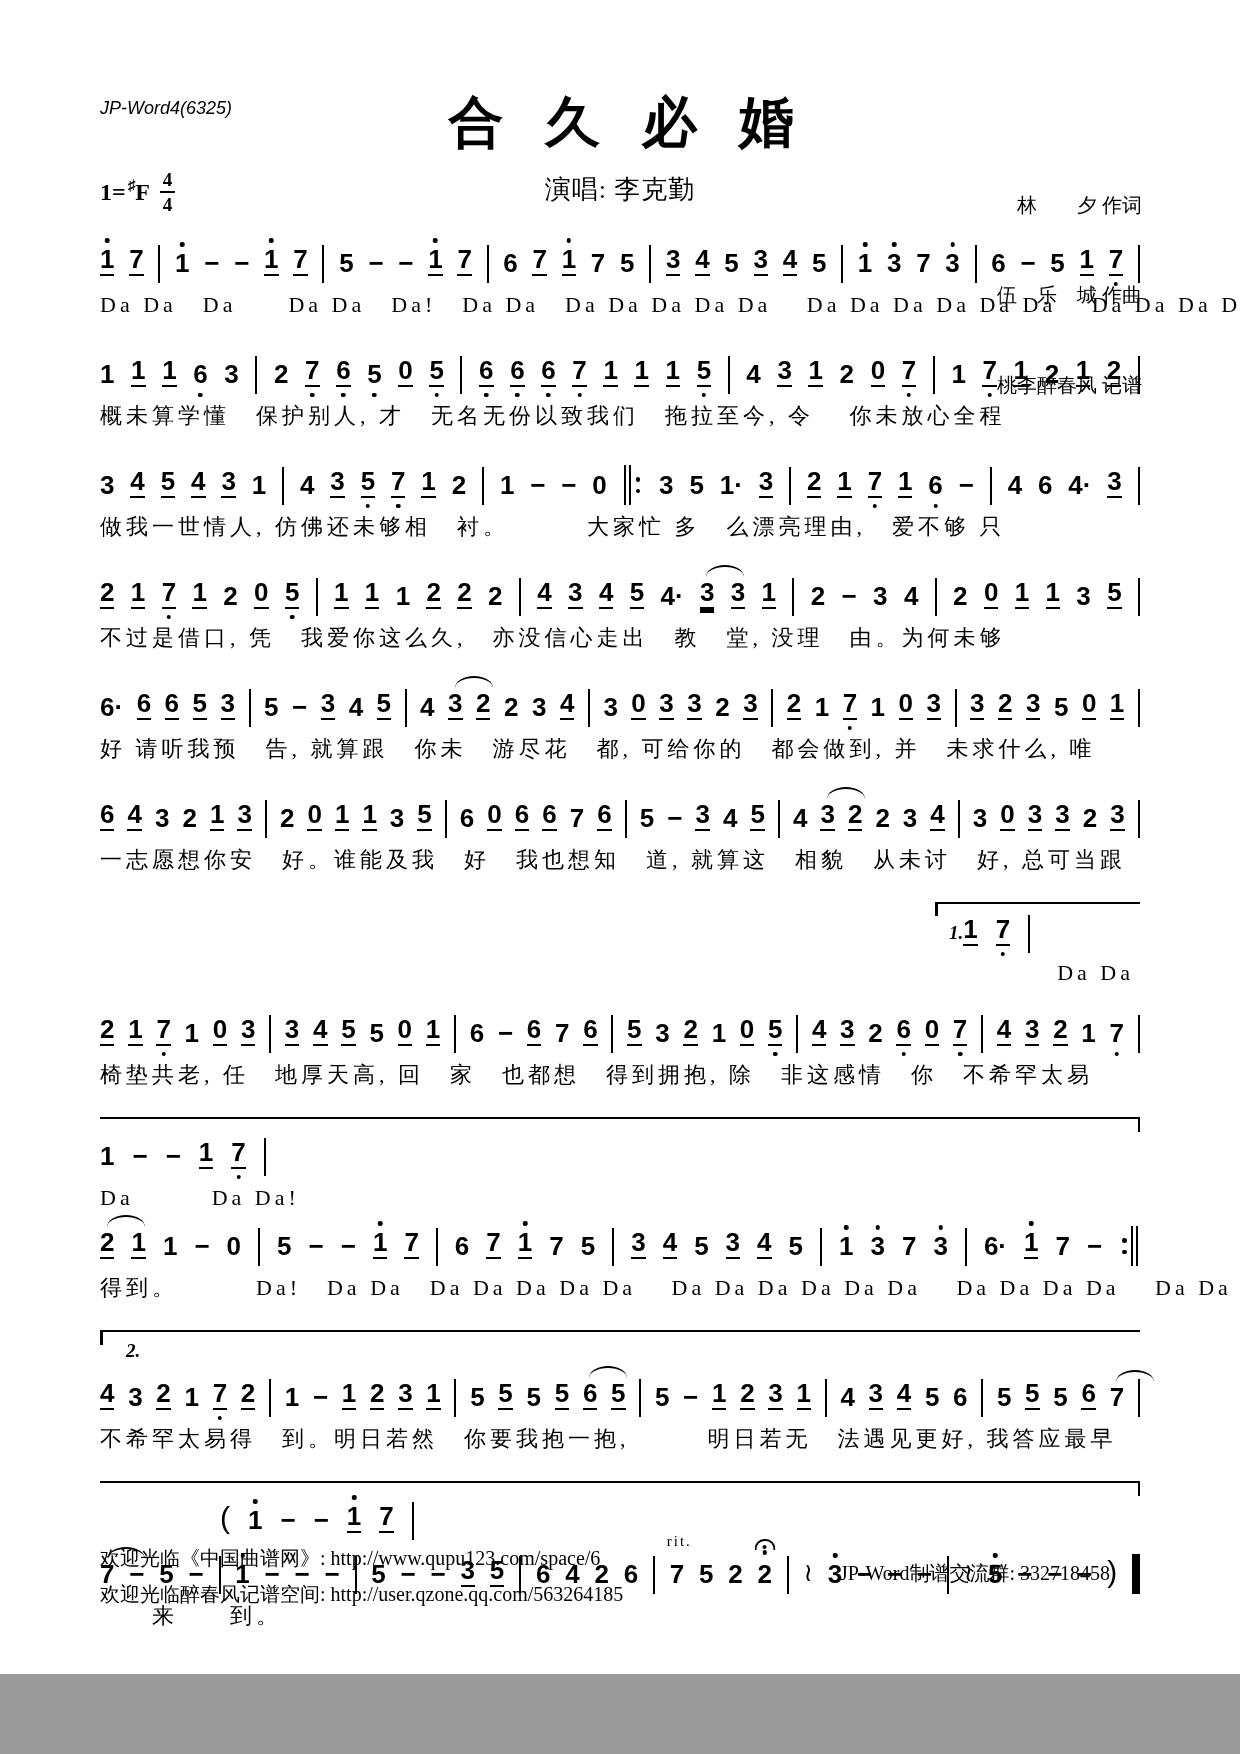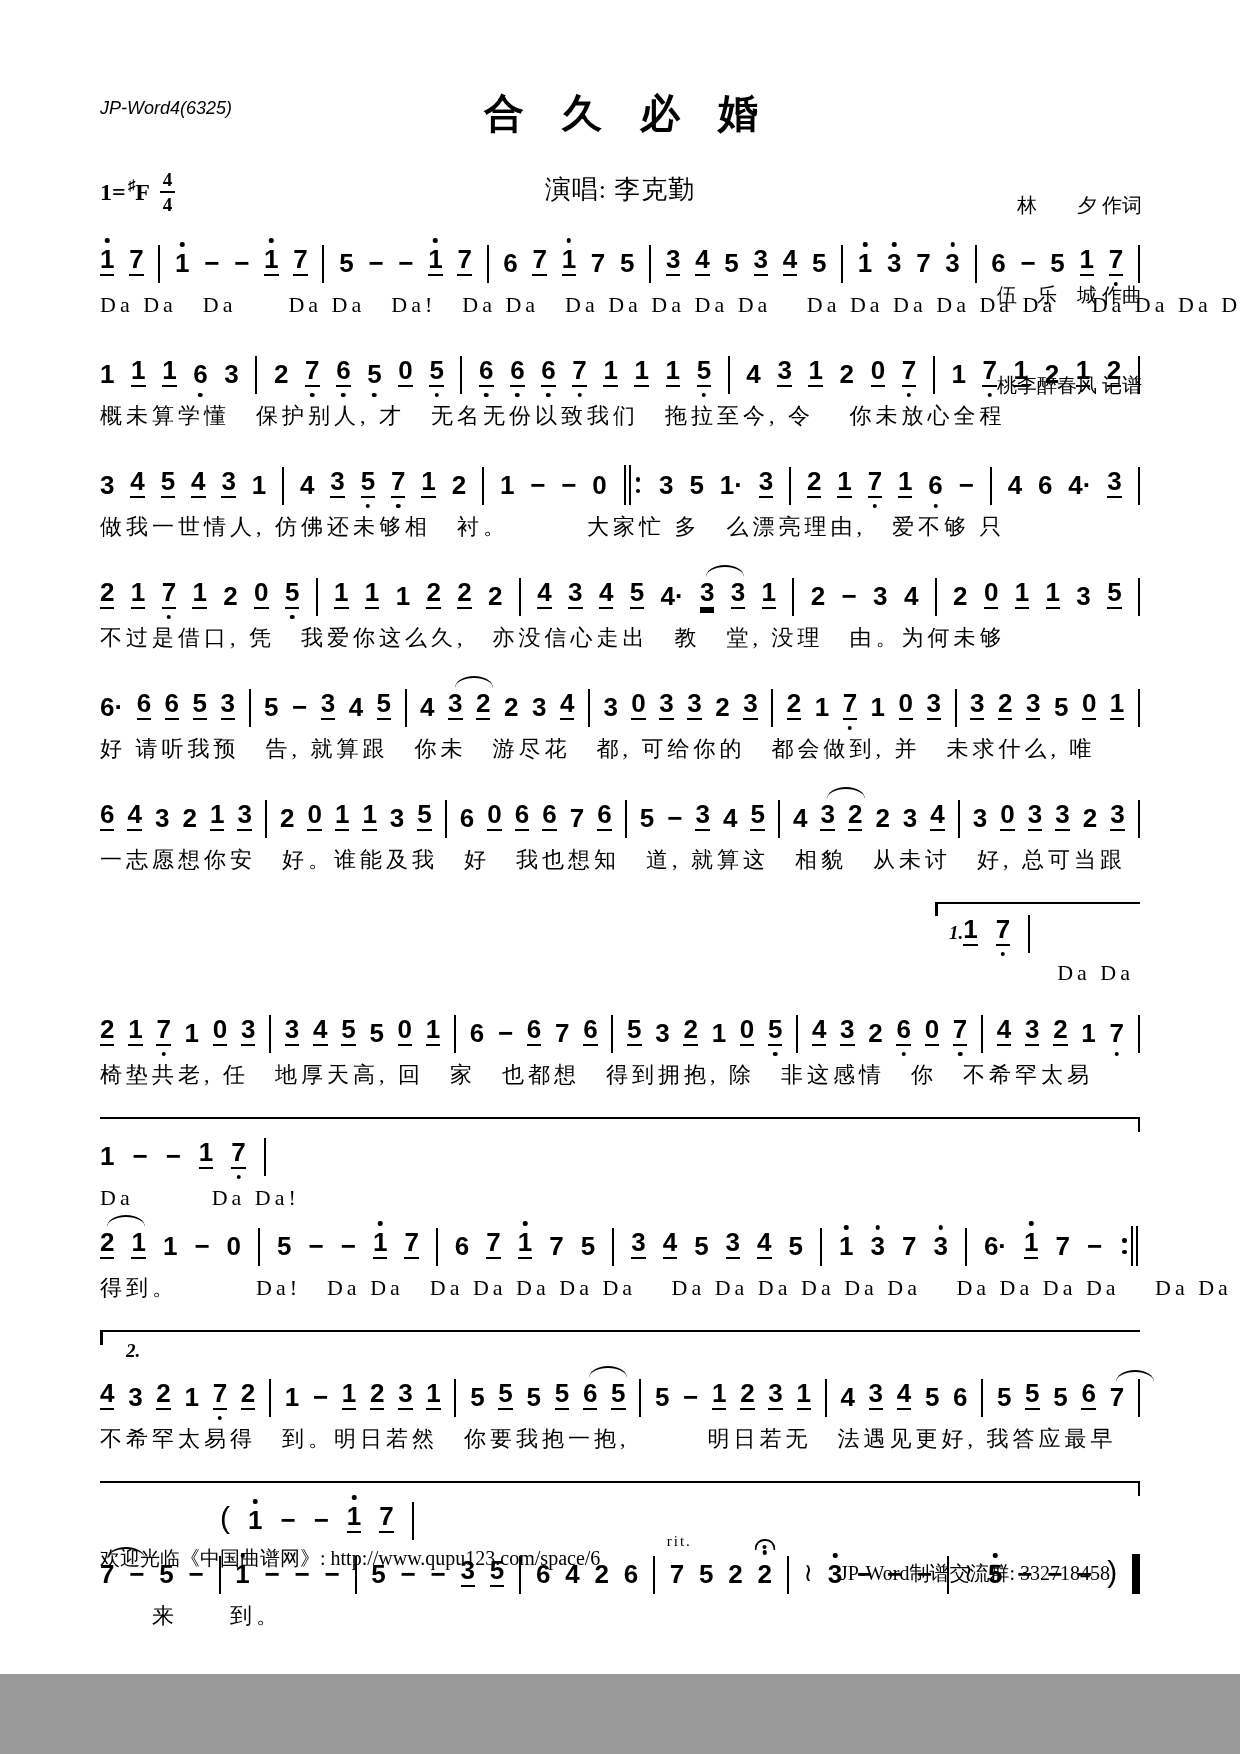--- a/index.html
+++ b/index.html
@@ -2,21 +2,21 @@
 <html><head>
 <meta charset="utf-8">
 <style>
   html,body{margin:0;padding:0;background:#9a9a9a;}
   .page{width:1240px;height:1674px;background:#ffffff;position:relative;margin:0 auto;
         color:#000;font-family:"Liberation Serif","DejaVu Serif",serif;overflow:hidden;}
 
   
   .app-label{position:absolute;left:100px;top:98px;font:italic 18px "Liberation Sans","DejaVu Sans",sans-serif;}
   .title{position:absolute;left:16px;right:0;top:86px;text-align:center;
-         font-size:40px;font-weight:700;letter-spacing:14px;}
+         font-size:55px;font-weight:700;letter-spacing:14px;}
   .performer{position:absolute;left:0;right:0;top:172px;text-align:center;font-size:26px;letter-spacing:1px;}
   .credits{position:absolute;right:98px;top:130px;text-align:right;font-size:20px;line-height:1.5;white-space:pre;}
   .keysig{position:absolute;left:100px;top:170px;font-weight:700;font-size:24px;display:flex;align-items:center;}
   .keysig .acc{font-size:15px;position:relative;top:-7px;margin-left:2px;}
   .frac{display:inline-flex;flex-direction:column;align-items:center;line-height:1;font-size:19px;font-weight:700;margin-left:10px;}
   .frac .tn{border-bottom:2px solid #000;padding:0 3px 2px;}
   .frac .td{padding-top:2px;}
 
   
   .score{position:absolute;left:100px;right:100px;top:236px;}
@@ -569,20 +569,21 @@
           <span class="tk"><span class="tx">−</span></span>
           <span class="tk pr"><span class="tx">)</span></span>
           <span class="fin"></span>
         </div>
         <div class="lyrics">　　来　　到。</div>
       </div>
     </div>
 
   <div class="f-left">
     <div>欢迎光临《中国曲谱网》: http://www.qupu123.com/space/6</div>
+    <div>欢迎光临醉春风记谱空间: http://user.qzone.qq.com/563264185</div>
   </div>
   <div class="f-right">JP-Word制谱交流群: 332718458</div>
 
   <div class="watermark">
     <span>本曲谱上传于</span>
     <span style="display: inline-flex; color: rgb(168, 85, 58);">
       <svg width="21" height="21" viewBox="0 0 21 21">
         <path d="M17 5.5 A8 8 0 1 0 17 15.5" fill="none" stroke="currentColor" stroke-width="4.5"></path>
         <rect x="12" y="6.2" width="8.5" height="1.9" fill="currentColor"></rect>
         <rect x="12" y="10.0" width="8.5" height="1.9" fill="currentColor"></rect>

